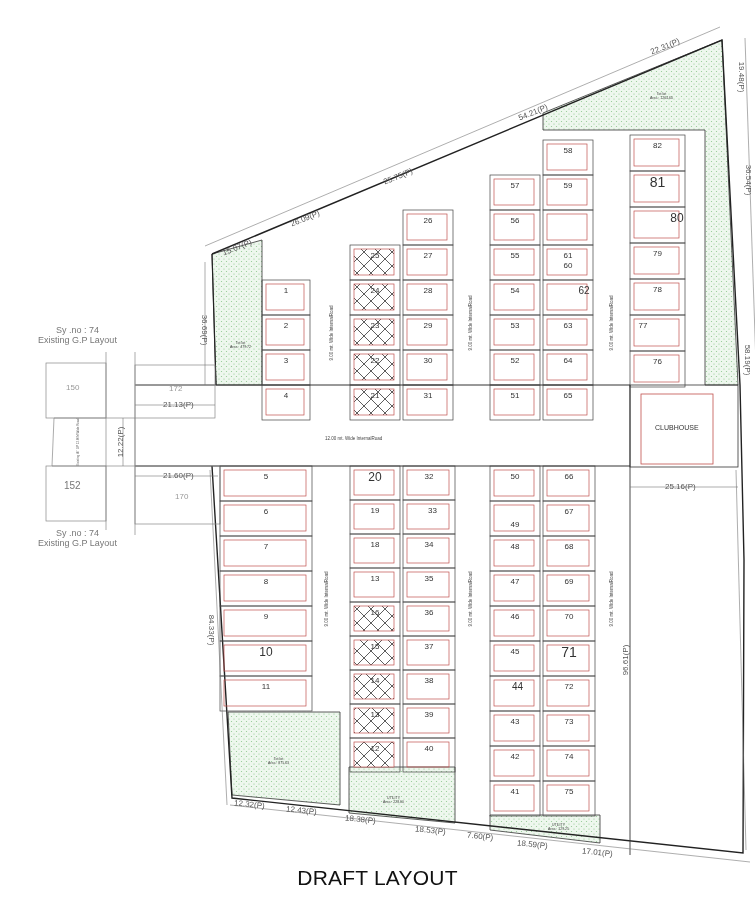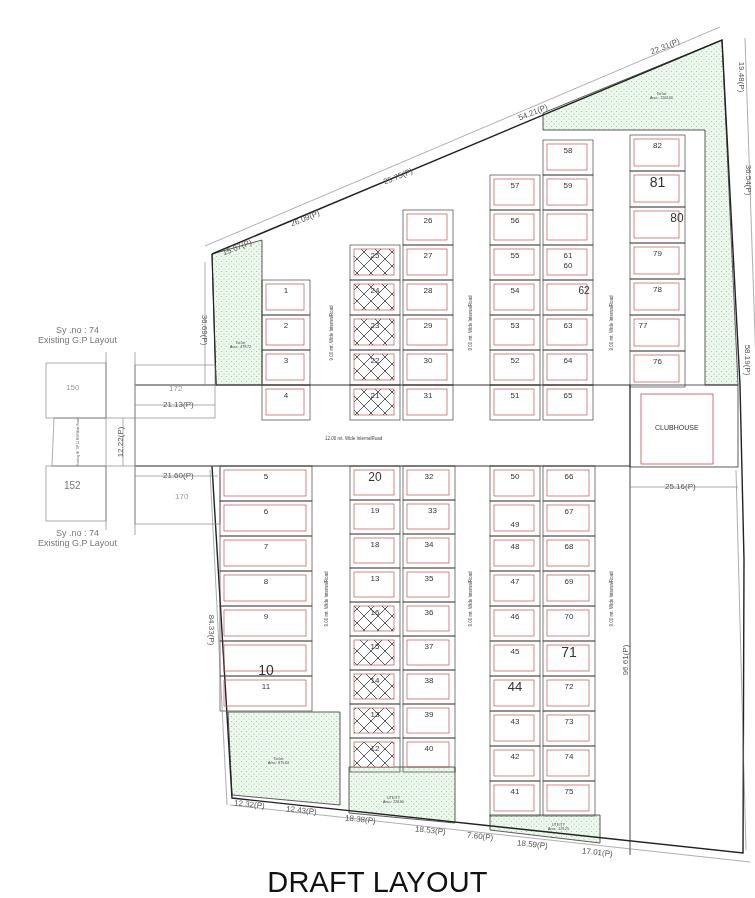--- a/index.html
+++ b/index.html
@@ -1,18 +1,18 @@
 <!DOCTYPE html>
 <html><head>
 <meta charset="utf-8">
 <style>
   html,body{margin:0;padding:0;background:#ffffff;}
   body{width:755px;height:898px;overflow:hidden;position:relative;font-family:"Liberation Sans",sans-serif;}
   #plan{position:absolute;left:0;top:0;width:755px;height:898px;}
-  .title{position:absolute;left:0;top:866px;width:755px;text-align:center;font-family:"Liberation Sans",sans-serif;font-size:29px;color:#111;letter-spacing:0.2px;}
+  .title{position:absolute;left:0;top:866px;width:755px;text-align:center;font-family:"Liberation Sans",sans-serif;font-size:21px;color:#111;letter-spacing:0.2px;}
   .lbl{position:absolute;font-family:"Liberation Sans",sans-serif;color:#555;font-size:8px;line-height:10px;text-align:center;white-space:nowrap;}
 </style>
 </head>
 <body>
 
 <svg id="plan" viewBox="0 0 755 898" xmlns="http://www.w3.org/2000/svg">
   <defs>
     <pattern id="dots" width="5" height="5" patternUnits="userSpaceOnUse">
       <rect width="5" height="5" fill="#eef7ee"></rect>
       <circle cx="1.5" cy="1.5" r="0.6" fill="#8fc98f"></circle>
@@ -335,21 +335,21 @@
     <div class="lbl" style="left: 669px; top: 213px; width: 16px; color: rgb(51, 51, 51); font-size: 12px;">80</div>
     <div class="lbl" style="left: 649.5px; top: 249px; width: 16px; color: rgb(51, 51, 51); font-size: 8px;">79</div>
     <div class="lbl" style="left: 649.5px; top: 285px; width: 16px; color: rgb(51, 51, 51); font-size: 8px;">78</div>
     <div class="lbl" style="left: 635px; top: 321px; width: 16px; color: rgb(51, 51, 51); font-size: 8px;">77</div>
     <div class="lbl" style="left: 649.5px; top: 357px; width: 16px; color: rgb(51, 51, 51); font-size: 8px;">76</div>
     <div class="lbl" style="left: 258px; top: 472px; width: 16px; color: rgb(51, 51, 51); font-size: 8px;">5</div>
     <div class="lbl" style="left: 258px; top: 507px; width: 16px; color: rgb(51, 51, 51); font-size: 8px;">6</div>
     <div class="lbl" style="left: 258px; top: 542px; width: 16px; color: rgb(51, 51, 51); font-size: 8px;">7</div>
     <div class="lbl" style="left: 258px; top: 577px; width: 16px; color: rgb(51, 51, 51); font-size: 8px;">8</div>
     <div class="lbl" style="left: 258px; top: 612px; width: 16px; color: rgb(51, 51, 51); font-size: 8px;">9</div>
-    <div class="lbl" style="left: 258px; top: 647px; width: 16px; color: rgb(51, 51, 51); font-size: 14px; margin-top: 18px;">10</div>
+    <div class="lbl" style="left: 258px; top: 647px; width: 16px; color: rgb(51, 51, 51); font-size: 12px;">10</div>
     <div class="lbl" style="left: 258px; top: 682px; width: 16px; color: rgb(51, 51, 51); font-size: 8px;">11</div>
     <div class="lbl" style="left: 367px; top: 472px; width: 16px; color: rgb(51, 51, 51); font-size: 12px;">20</div>
     <div class="lbl" style="left: 367px; top: 506px; width: 16px; color: rgb(51, 51, 51); font-size: 8px;">19</div>
     <div class="lbl" style="left: 367px; top: 540px; width: 16px; color: rgb(51, 51, 51); font-size: 8px;">18</div>
     <div class="lbl" style="left: 367px; top: 574px; width: 16px; color: rgb(51, 51, 51); font-size: 8px;">13</div>
     <div class="lbl" style="left: 367px; top: 608px; width: 16px; color: rgb(51, 51, 51); font-size: 8px;">16</div>
     <div class="lbl" style="left: 367px; top: 642px; width: 16px; color: rgb(51, 51, 51); font-size: 8px;">15</div>
     <div class="lbl" style="left: 367px; top: 676px; width: 16px; color: rgb(51, 51, 51); font-size: 8px;">14</div>
     <div class="lbl" style="left: 367px; top: 710px; width: 16px; color: rgb(51, 51, 51); font-size: 8px;">13</div>
     <div class="lbl" style="left: 367px; top: 744px; width: 16px; color: rgb(51, 51, 51); font-size: 8px;">12</div>
@@ -361,21 +361,21 @@
     <div class="lbl" style="left: 421px; top: 642px; width: 16px; color: rgb(51, 51, 51); font-size: 8px;">37</div>
     <div class="lbl" style="left: 421px; top: 676px; width: 16px; color: rgb(51, 51, 51); font-size: 8px;">38</div>
     <div class="lbl" style="left: 421px; top: 710px; width: 16px; color: rgb(51, 51, 51); font-size: 8px;">39</div>
     <div class="lbl" style="left: 421px; top: 744px; width: 16px; color: rgb(51, 51, 51); font-size: 8px;">40</div>
     <div class="lbl" style="left: 507px; top: 472px; width: 16px; color: rgb(51, 51, 51); font-size: 8px;">50</div>
     <div class="lbl" style="left: 507px; top: 507px; width: 16px; color: rgb(51, 51, 51); font-size: 8px; margin-top: 13px;">49</div>
     <div class="lbl" style="left: 507px; top: 542px; width: 16px; color: rgb(51, 51, 51); font-size: 8px;">48</div>
     <div class="lbl" style="left: 507px; top: 577px; width: 16px; color: rgb(51, 51, 51); font-size: 8px;">47</div>
     <div class="lbl" style="left: 507px; top: 612px; width: 16px; color: rgb(51, 51, 51); font-size: 8px;">46</div>
     <div class="lbl" style="left: 507px; top: 647px; width: 16px; color: rgb(51, 51, 51); font-size: 8px;">45</div>
-    <div class="lbl" style="left: 507px; top: 682px; width: 16px; color: rgb(51, 51, 51); font-size: 13px;">44</div>
+    <div class="lbl" style="left: 507px; top: 682px; width: 16px; color: rgb(51, 51, 51); font-size: 10px; text-align: right;">44</div>
     <div class="lbl" style="left: 507px; top: 717px; width: 16px; color: rgb(51, 51, 51); font-size: 8px;">43</div>
     <div class="lbl" style="left: 507px; top: 752px; width: 16px; color: rgb(51, 51, 51); font-size: 8px;">42</div>
     <div class="lbl" style="left: 507px; top: 787px; width: 16px; color: rgb(51, 51, 51); font-size: 8px;">41</div>
     <div class="lbl" style="left: 561px; top: 472px; width: 16px; color: rgb(51, 51, 51); font-size: 8px;">66</div>
     <div class="lbl" style="left: 561px; top: 507px; width: 16px; color: rgb(51, 51, 51); font-size: 8px;">67</div>
     <div class="lbl" style="left: 561px; top: 542px; width: 16px; color: rgb(51, 51, 51); font-size: 8px;">68</div>
     <div class="lbl" style="left: 561px; top: 577px; width: 16px; color: rgb(51, 51, 51); font-size: 8px;">69</div>
     <div class="lbl" style="left: 561px; top: 612px; width: 16px; color: rgb(51, 51, 51); font-size: 8px;">70</div>
     <div class="lbl" style="left: 561px; top: 647px; width: 16px; color: rgb(51, 51, 51); font-size: 14px;">71</div>
     <div class="lbl" style="left: 561px; top: 682px; width: 16px; color: rgb(51, 51, 51); font-size: 8px;">72</div>

